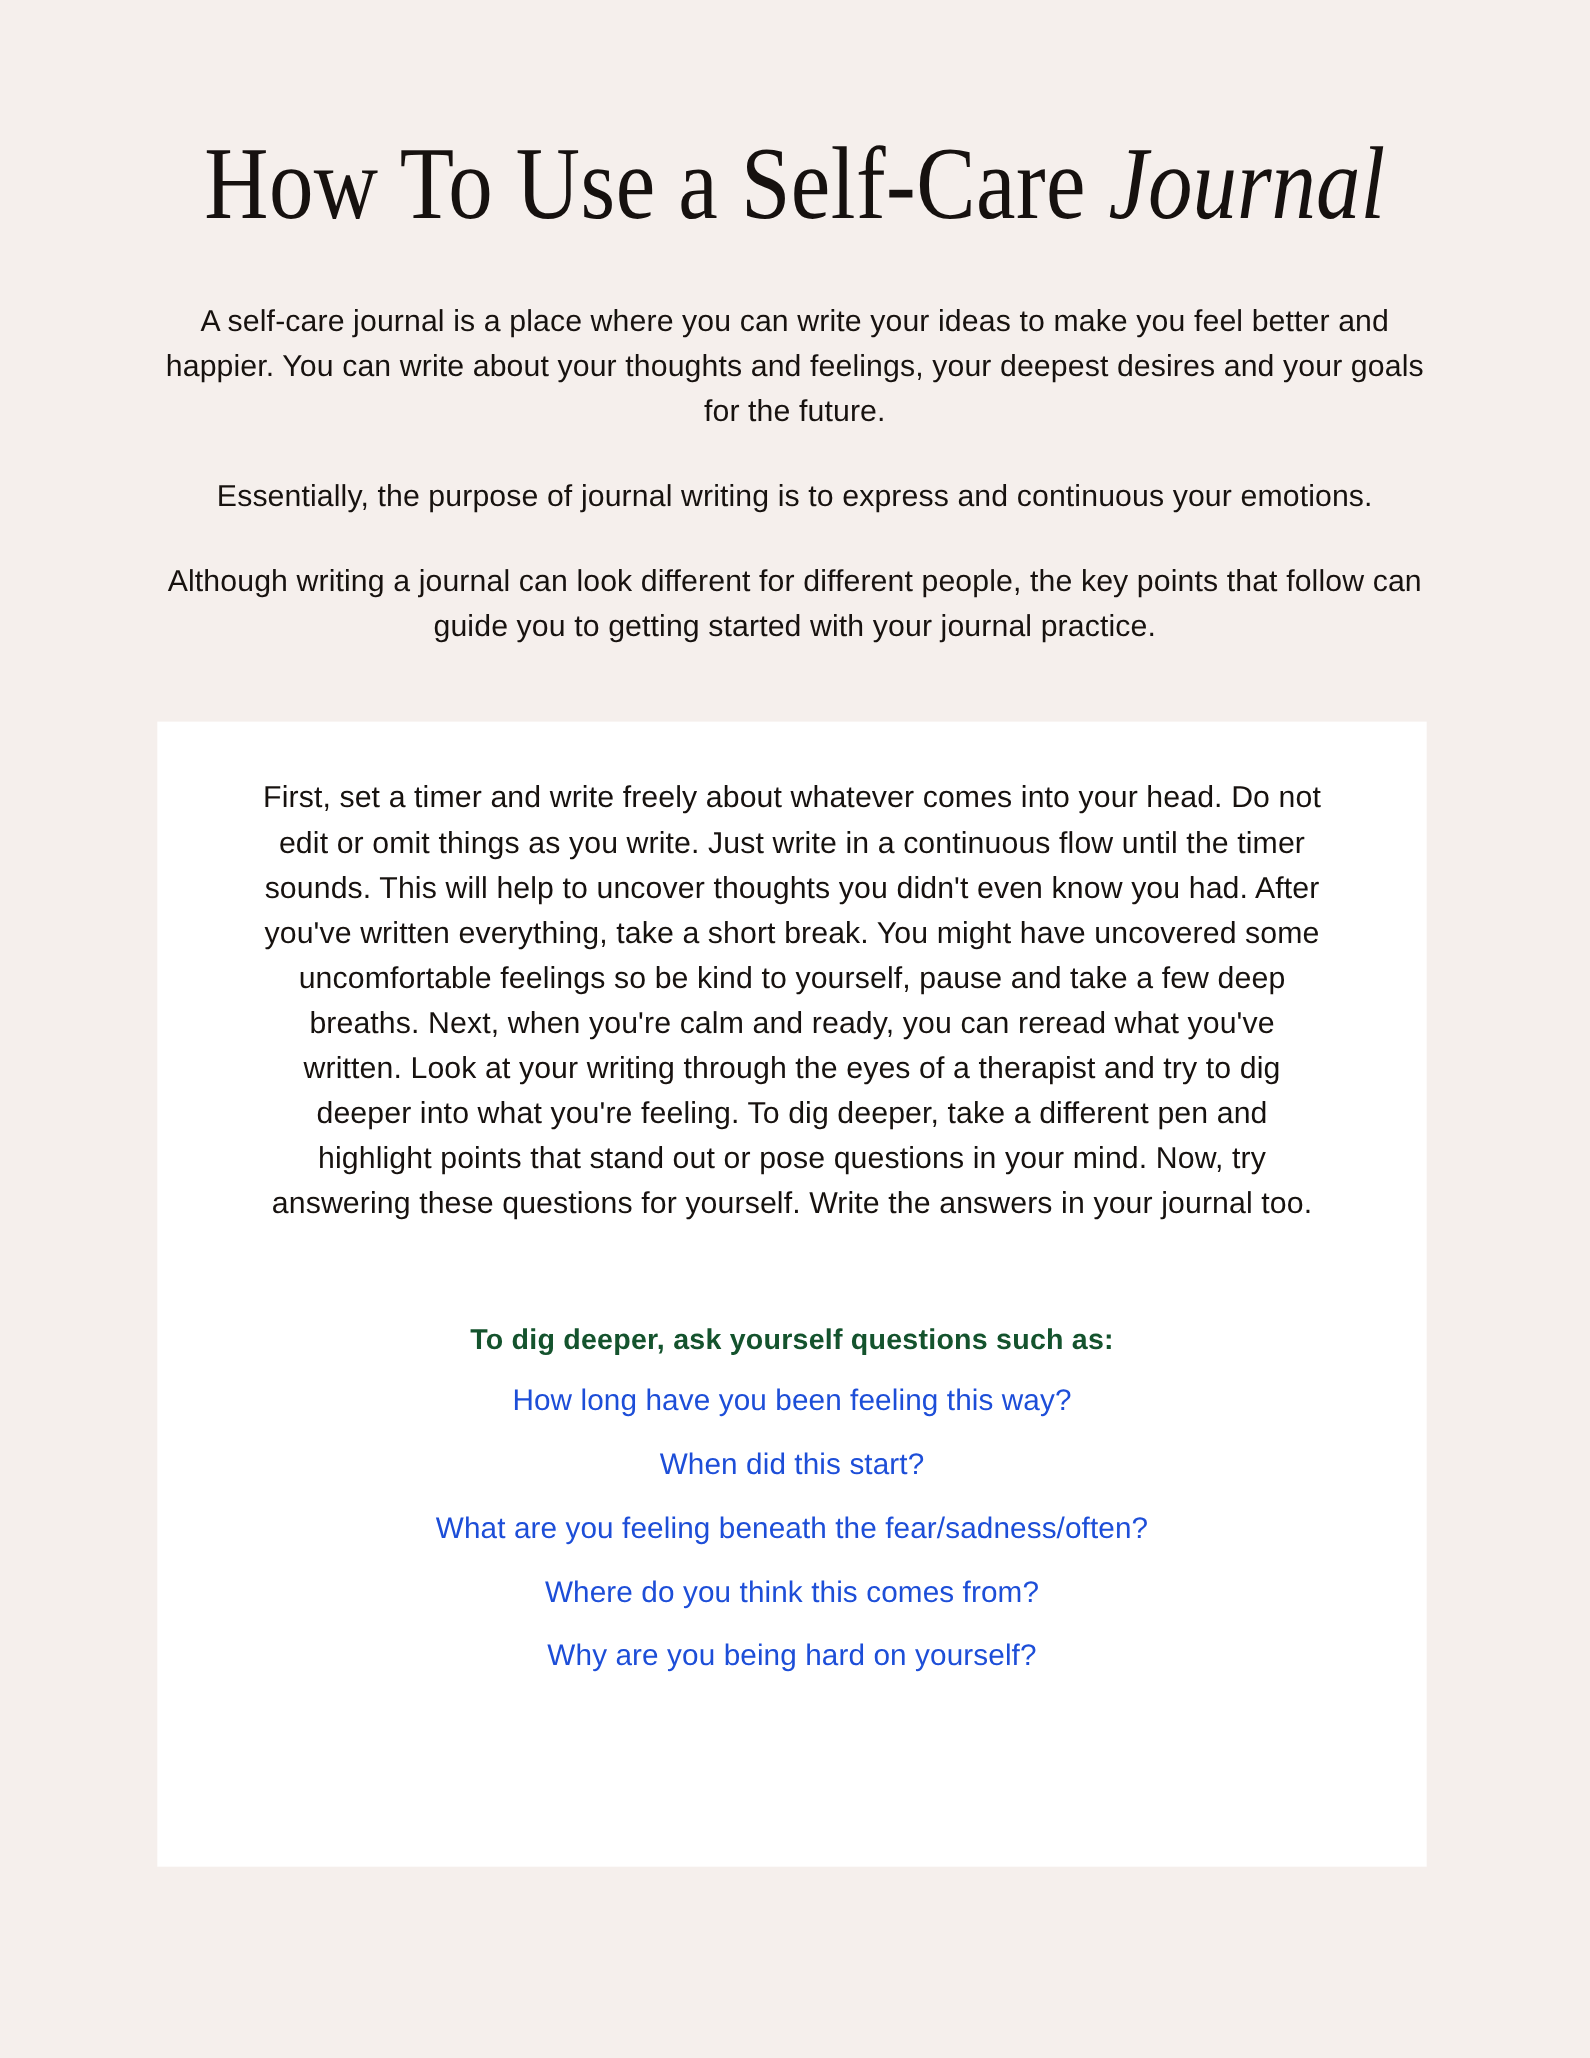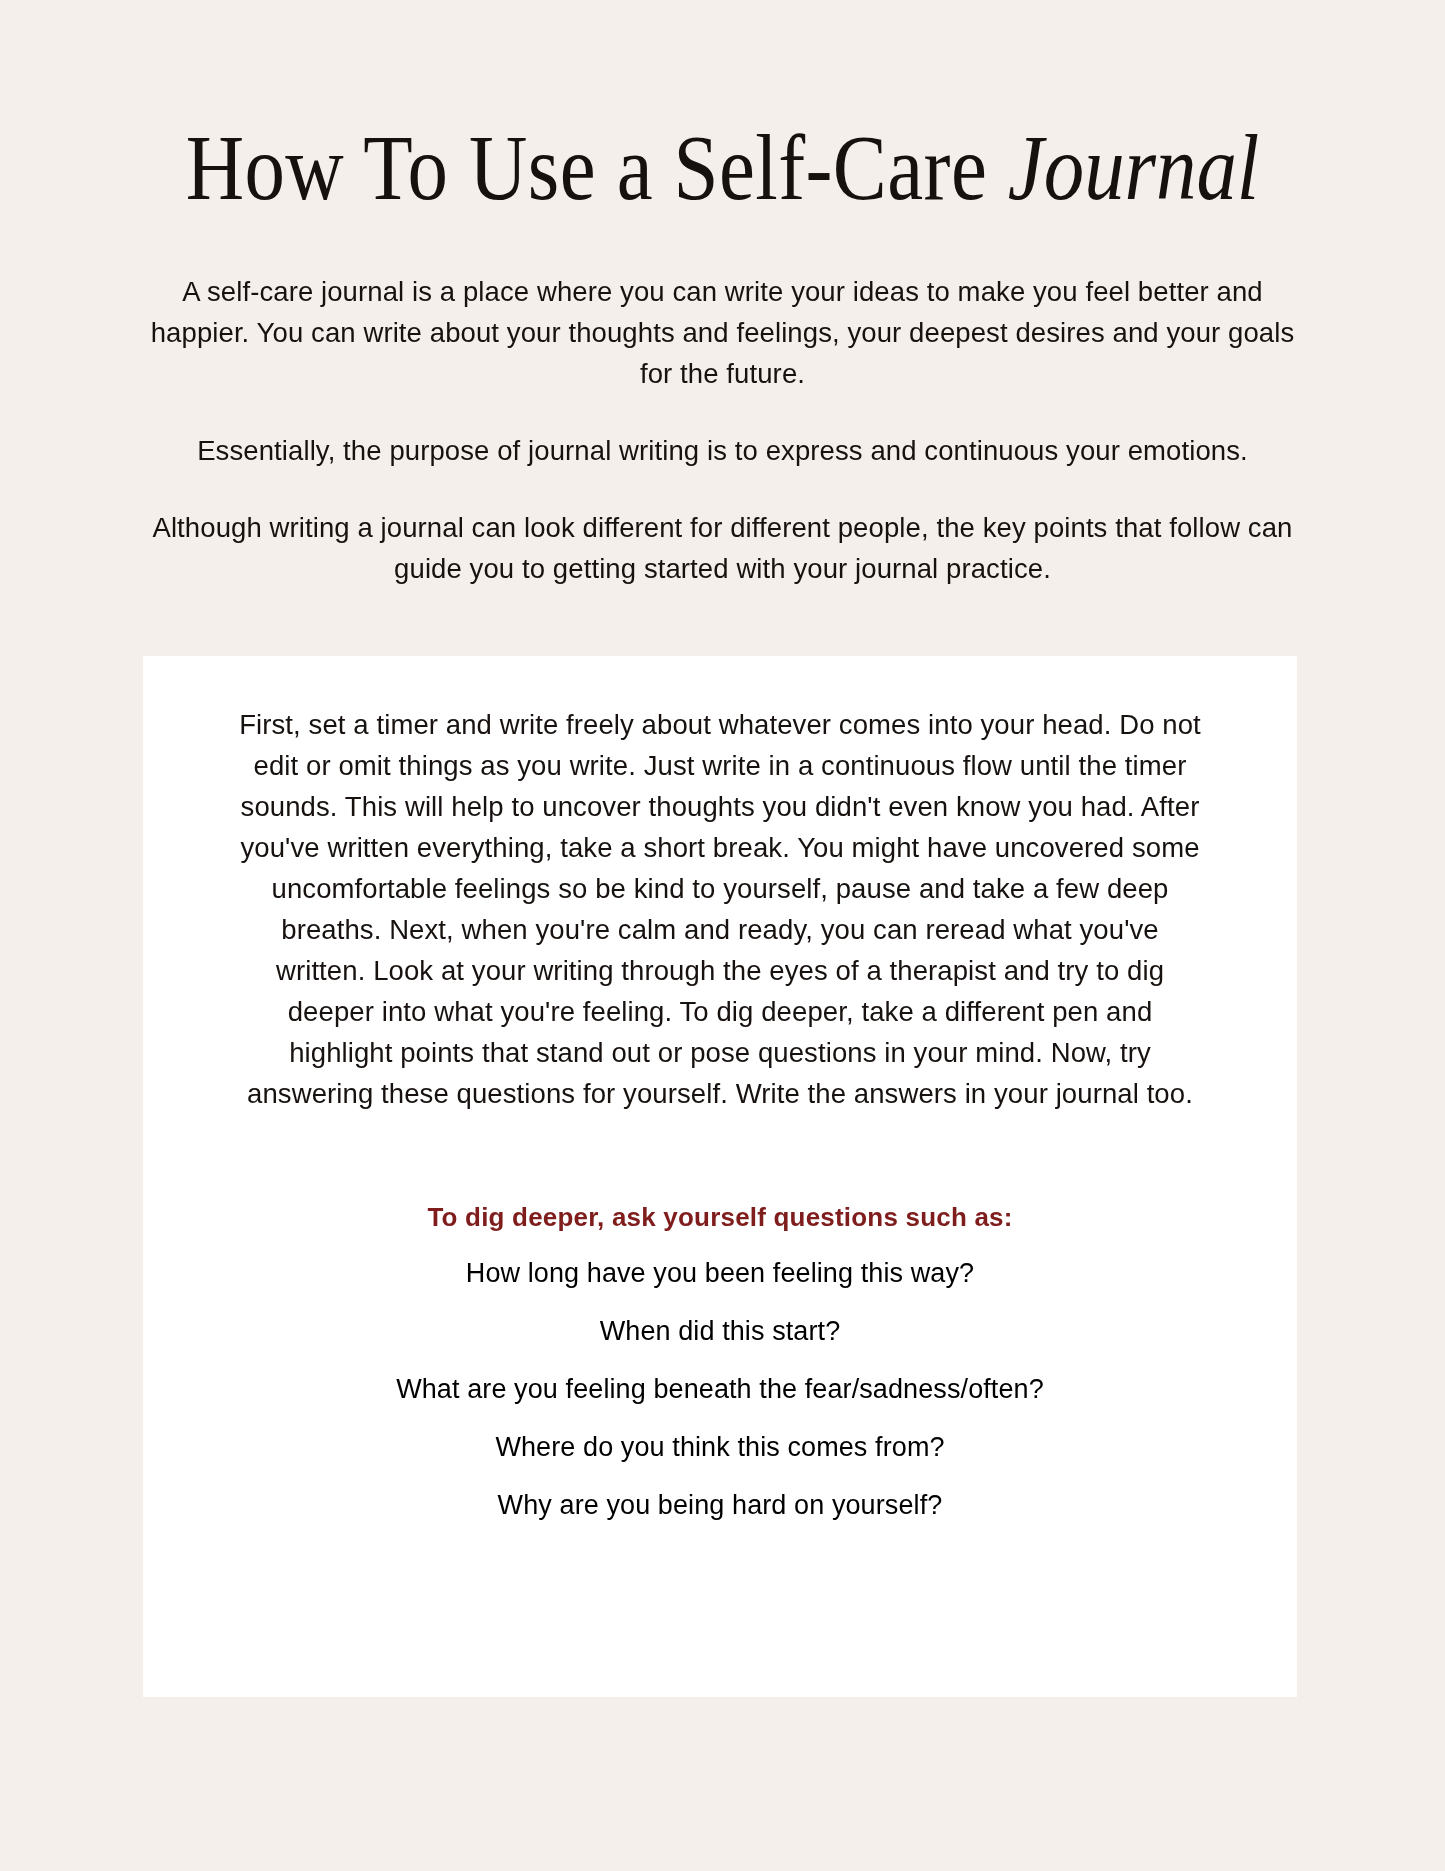--- a/index.html
+++ b/index.html
@@ -89,33 +89,33 @@
     letter-spacing: 0.1px;
     margin: 0;
     padding: 0 18px;
   }
 
   .questions-heading {
     margin: 88px 0 0 0;
     font-size: 26px;
     font-weight: bold;
     letter-spacing: 0.2px;
-    color: #7f1d1d;
+    color: #14532d;
   }
   .questions {
     list-style: none;
     margin: 0;
     padding: 0;
   }
   .questions li {
     font-size: 27px;
     line-height: 36px;
     letter-spacing: 0.1px;
     margin-top: 22px;
-    color: #000000;
+    color: #1d4ed8;
   }
 </style>
 </head>
 <body>
 
 <div class="page">
 
   <div class="title-wrap">
     <div class="title"><span class="plain">How To Use a Self-Care </span><span class="script">Journal</span></div>
   </div>

